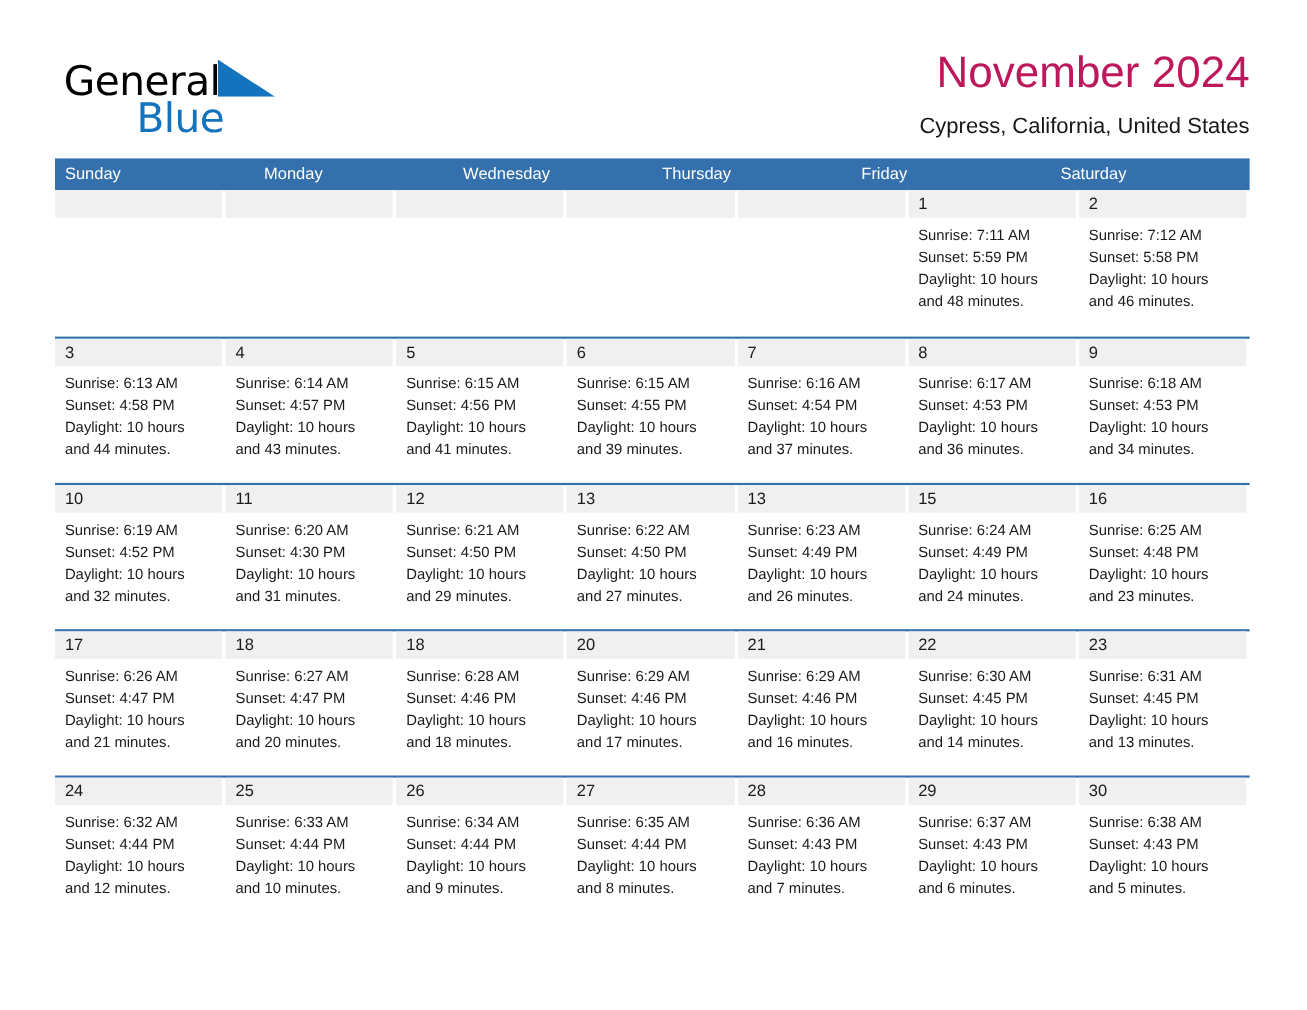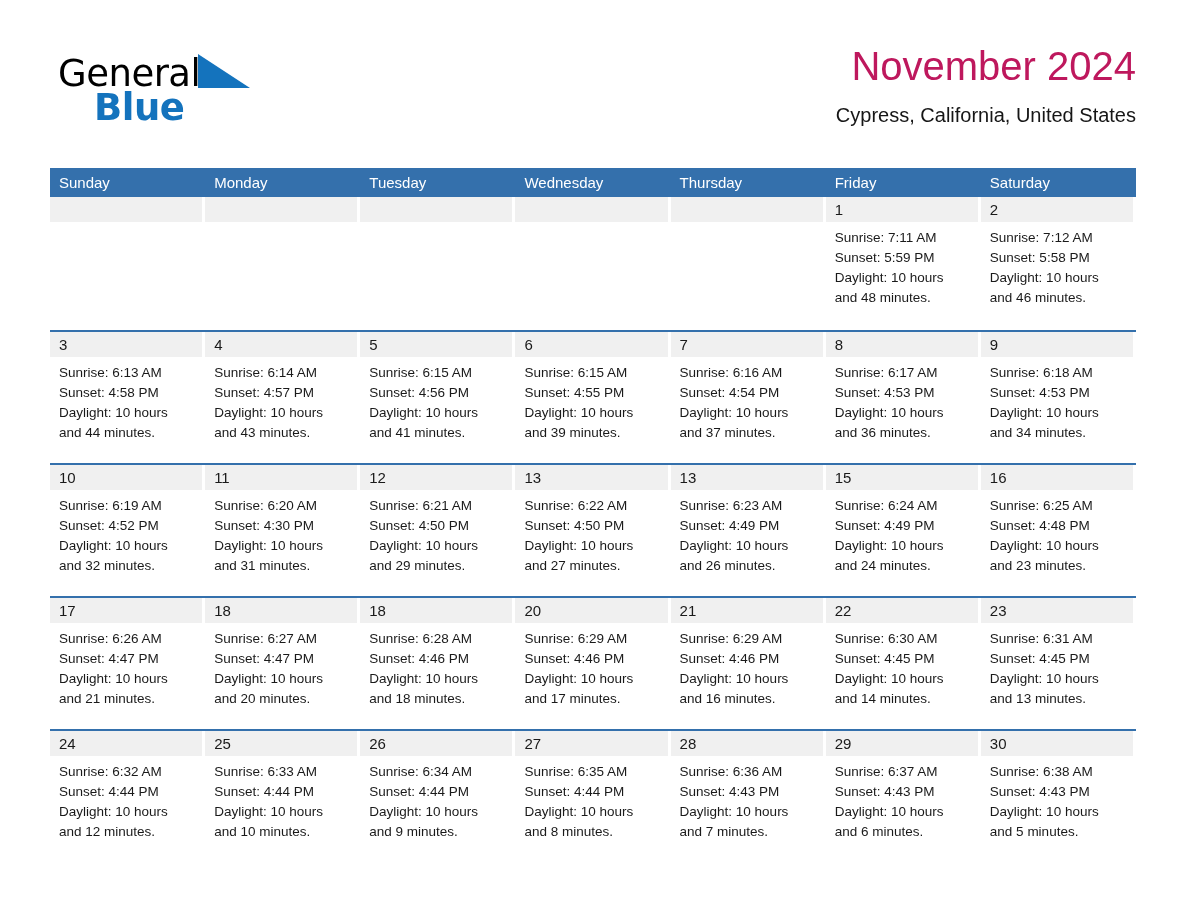--- a/index.html
+++ b/index.html
@@ -49,26 +49,26 @@
     font-family: "DejaVu Sans", sans-serif;
     font-weight: 400;
   }
   .brand-tri {
     display: inline-block;
     vertical-align: -2px;
     margin-left: -2px;
   }
   .brand-line2 {
     margin-top: -10px;
-    margin-left: 36px;
+    margin-left: 66px;
     font-size: 37px;
     line-height: 44px;
     color: #1473BD;
     font-family: "DejaVu Sans", sans-serif;
-    font-weight: 700;
+    font-weight: 400;
     letter-spacing: -0.5px;
   }
 
   .titles {
     position: absolute;
     right: 0;
     top: 0;
     text-align: right;
   }
   .month-title {
@@ -85,21 +85,21 @@
     color: #161616;
     line-height: 34px;
     margin-top: 6px;
     white-space: nowrap;
   }
 
   
   .calendar {
     position: absolute;
     left: 50px;
-    top: 168px;
+    top: 144px;
     width: 1086px;
   }
   .weekdays {
     display: flex;
     background: #3470AC;
     height: 29px;
   }
   .weekday {
     flex: 1 1 0;
     color: #ffffff;
@@ -168,21 +168,20 @@
     <div class="titles">
       <div class="month-title">November 2024</div>
       <div class="location-title">Cypress, California, United States</div>
     </div>
   </div>
 
   <div class="calendar">
     <div class="weekdays">
         <div class="weekday">Sunday</div>
         <div class="weekday">Monday</div>
-        <div class="weekday">Tuesday</div>
         <div class="weekday">Wednesday</div>
         <div class="weekday">Thursday</div>
         <div class="weekday">Friday</div>
         <div class="weekday">Saturday</div>
       </div>
     <div class="weeks">
         <div class="week first">
           <div class="day empty">
             <div class="day-band"><span class="day-num"></span></div>
           </div>

